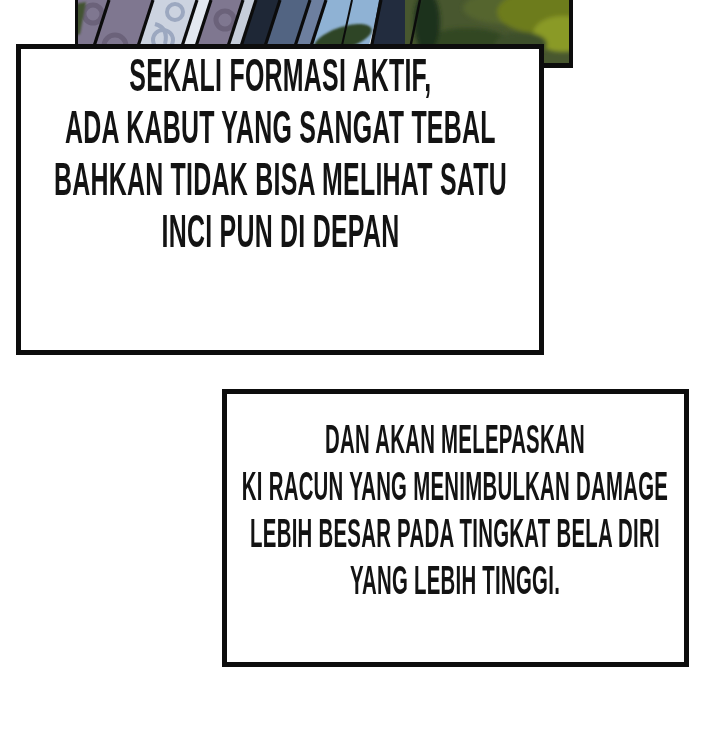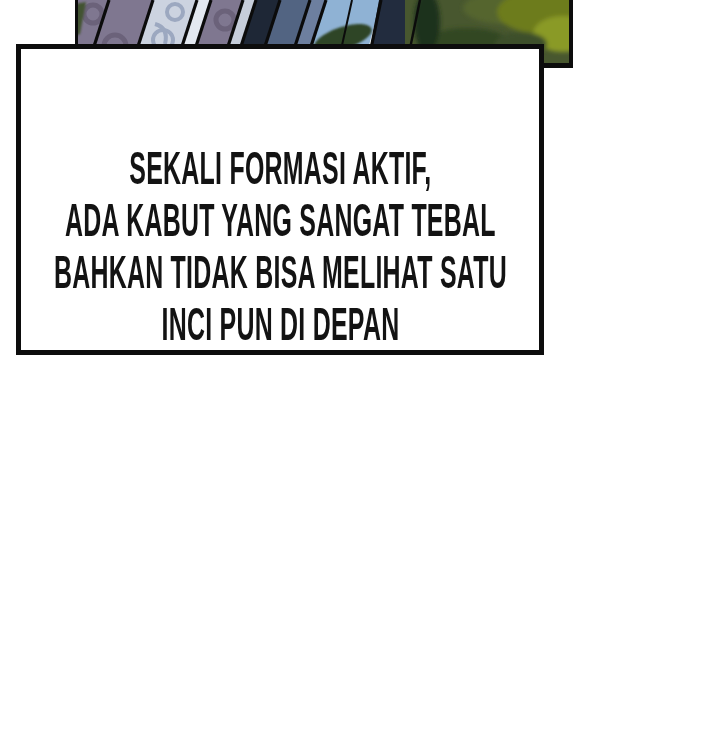--- a/index.html
+++ b/index.html
@@ -18,21 +18,21 @@
     width: 498px;
     height: 68px;
     z-index: 1;
   }
   .caption {
     position: absolute;
     background: #ffffff;
     border: 5px solid #0d0d0d;
     box-sizing: border-box;
     display: flex;
-    align-items: flex-end;
+    align-items: flex-start;
     justify-content: center;
     z-index: 2;
   }
   .caption.box1 {
     left: 16px;
     top: 44px;
     width: 528px;
     height: 311px;
   }
   .caption.box2 {
@@ -157,14 +157,22 @@
 
   <div class="caption box1">
     <div class="caption-text t1">
       <div>SEKALI FORMASI AKTIF,</div>
       <div>ADA KABUT YANG SANGAT TEBAL</div>
       <div>BAHKAN TIDAK BISA MELIHAT SATU</div>
       <div>INCI PUN DI DEPAN</div>
     </div>
   </div>
 
+  <div class="caption box2">
+    <div class="caption-text t2">
+      <div>DAN AKAN MELEPASKAN</div>
+      <div>KI RACUN YANG MENIMBULKAN DAMAGE</div>
+      <div>LEBIH BESAR PADA TINGKAT BELA DIRI</div>
+      <div>YANG LEBIH TINGGI.</div>
+    </div>
+  </div>
 
 </div>
 
 </body></html>

